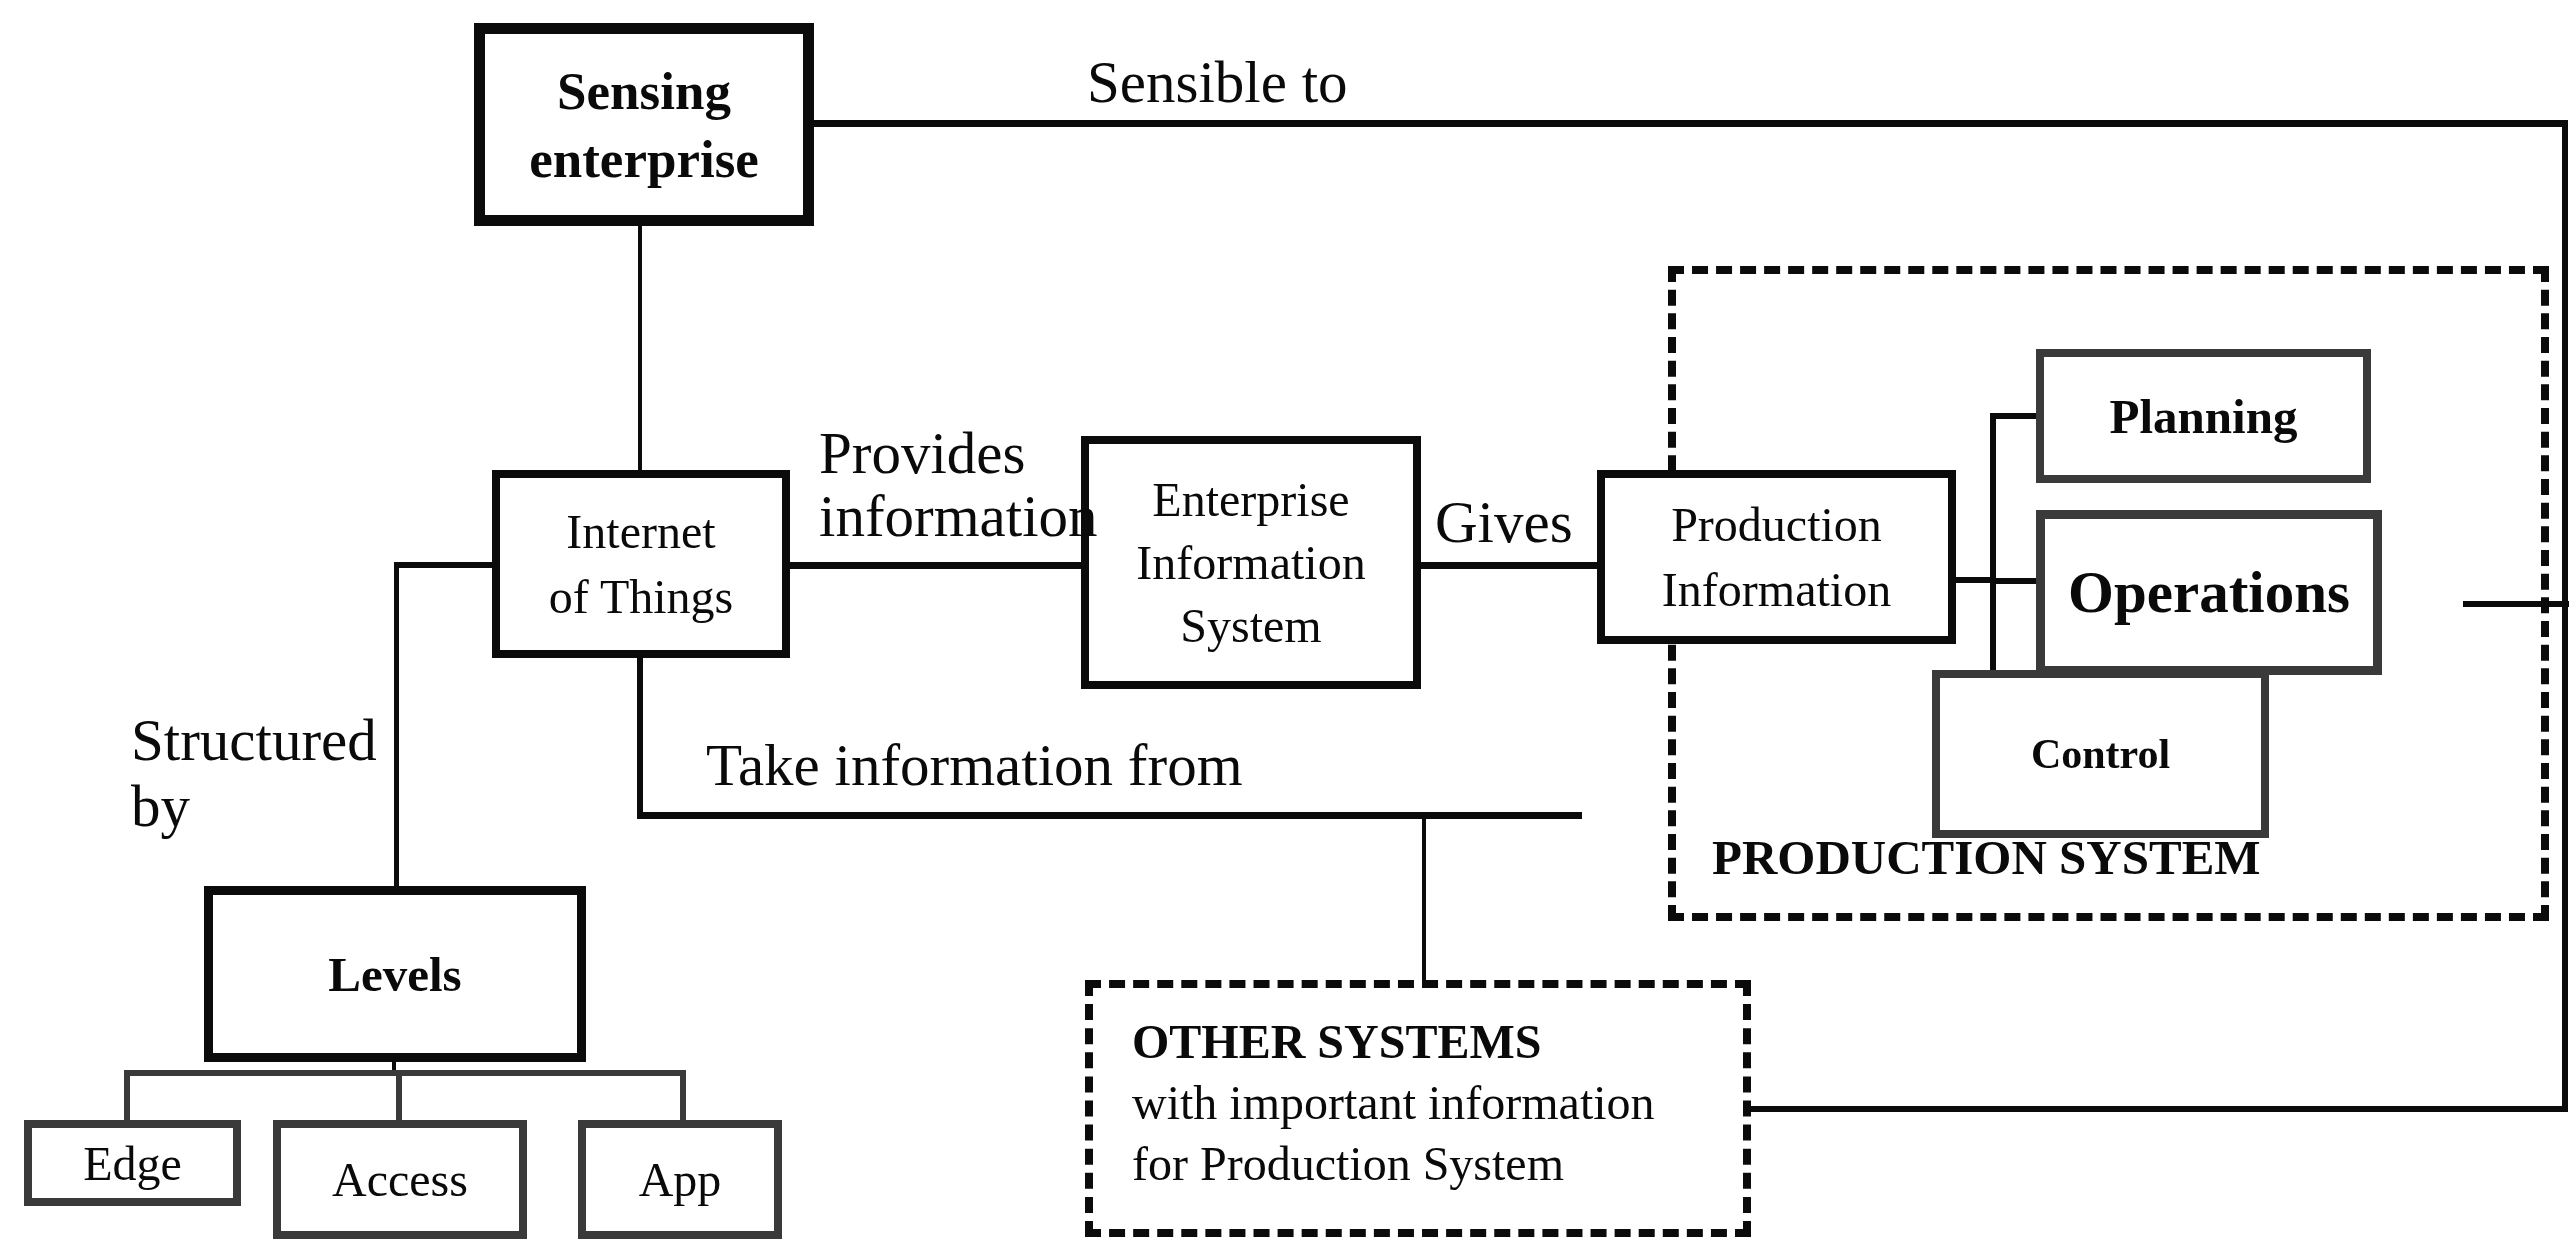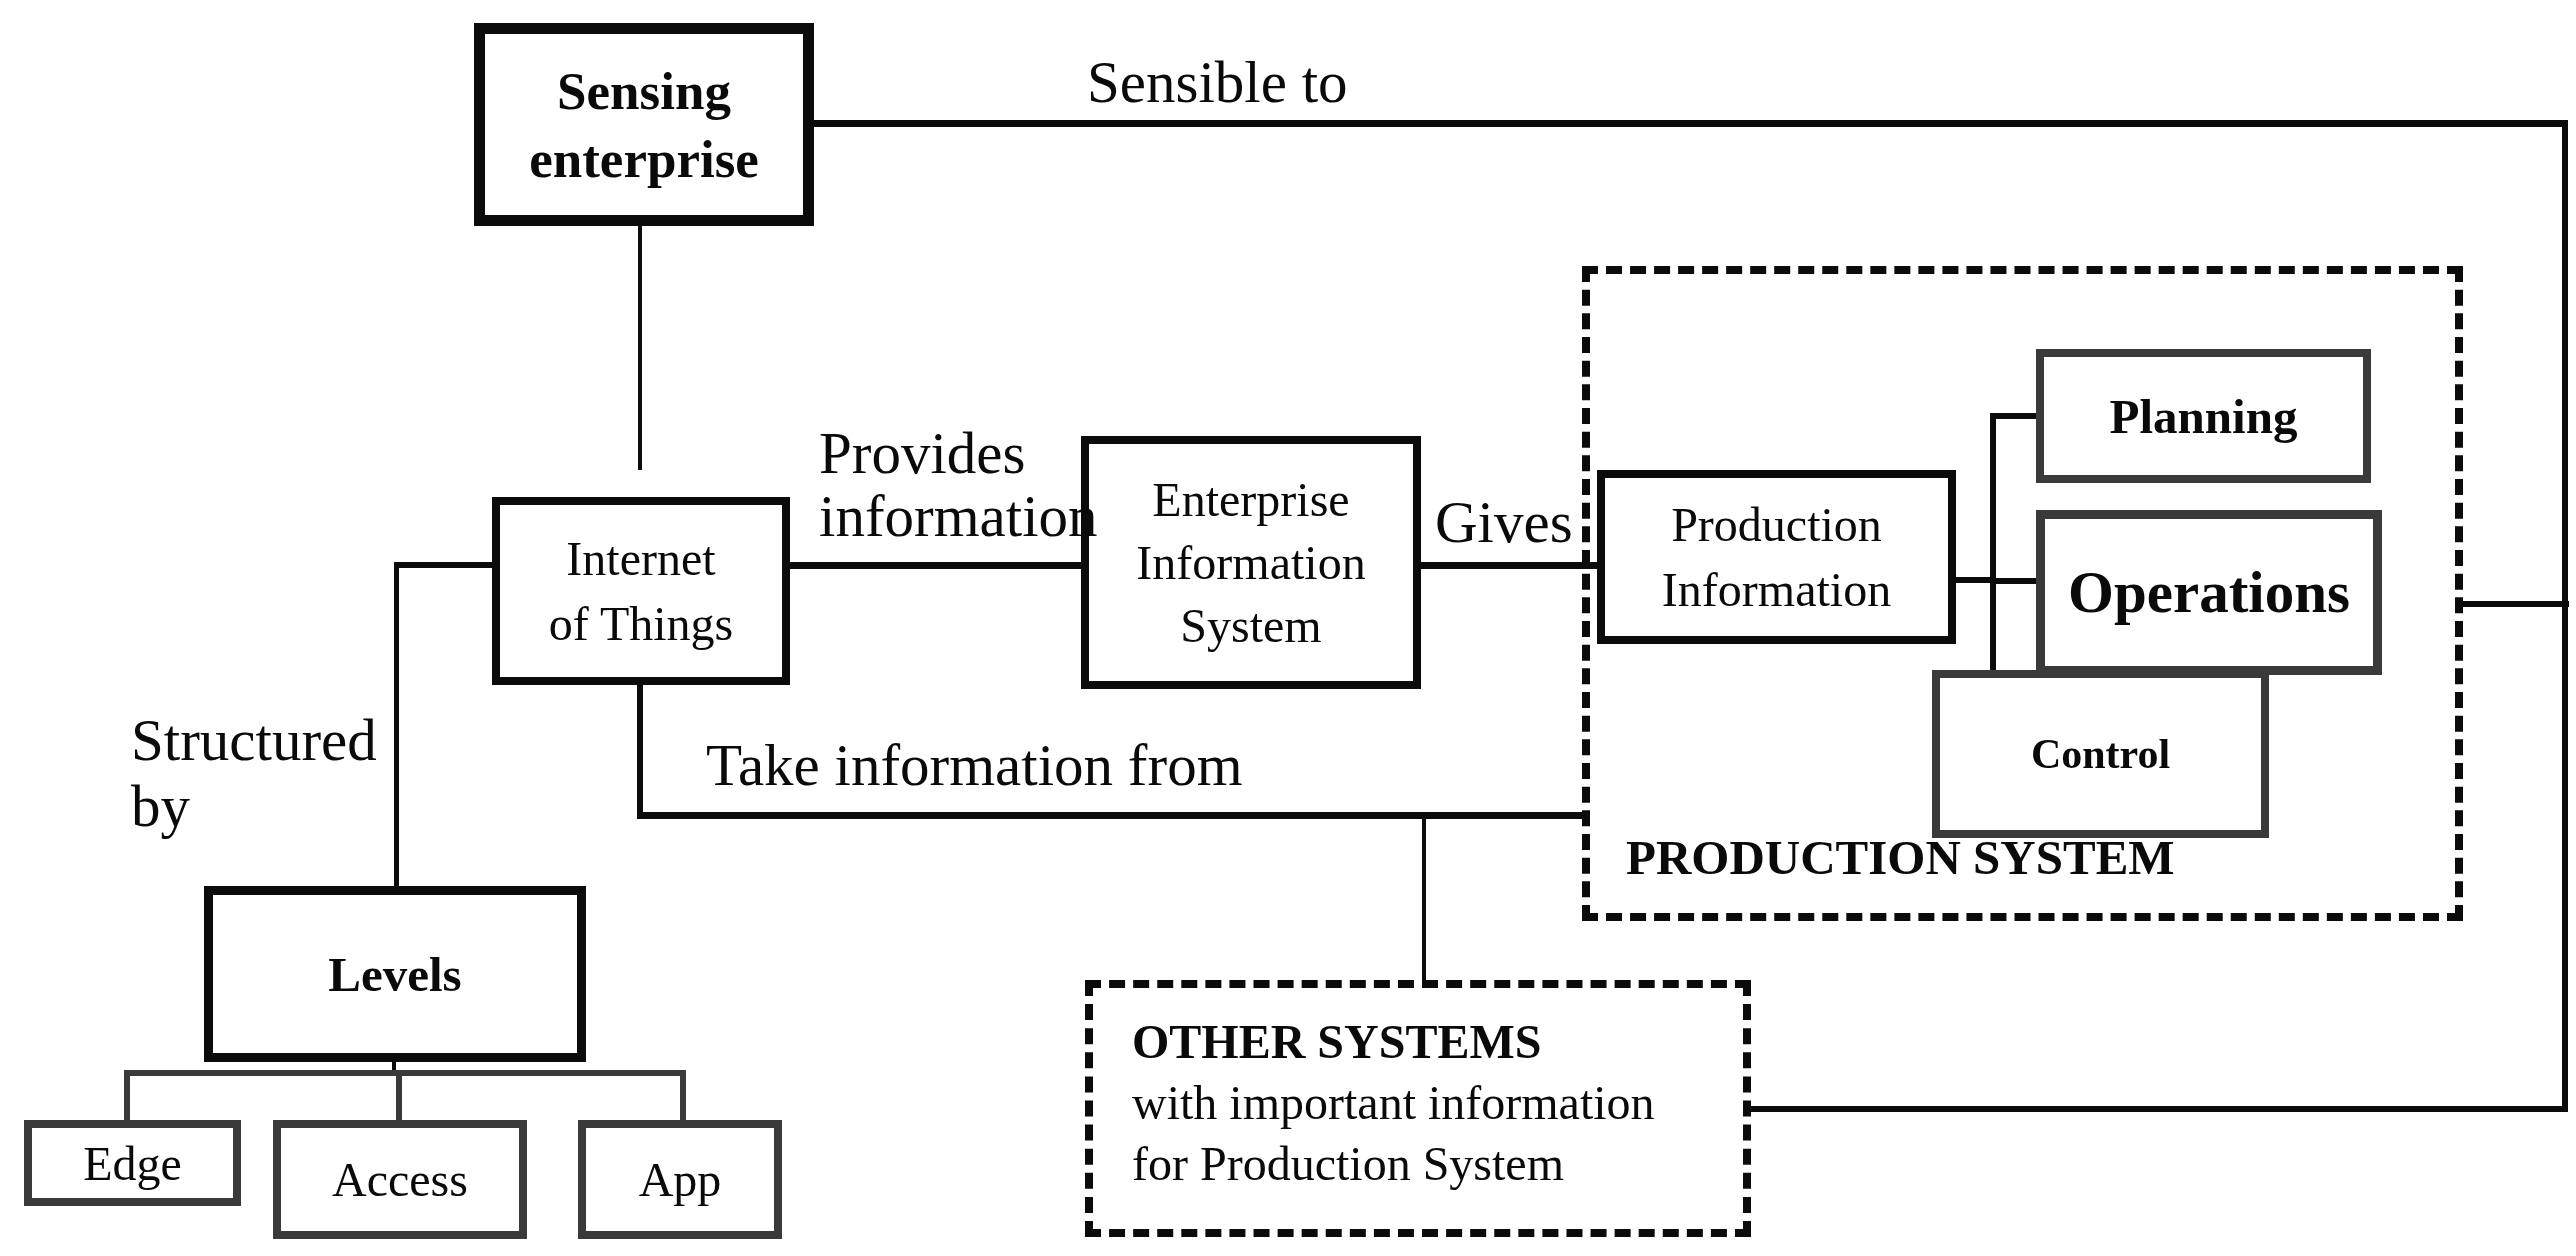--- a/index.html
+++ b/index.html
@@ -68,36 +68,36 @@
   <div class="ln" style="left:394px;top:562px;width:5px;height:325px;"></div>
   <div class="ln" style="left:637px;top:656px;width:5.7px;height:162px;"></div>
   <div class="ln" style="left:637px;top:812px;width:945px;height:7px;"></div>
   <div class="ln" style="left:1422px;top:819px;width:4.4px;height:161px;"></div>
   <div class="ln" style="left:392px;top:1024px;width:4.4px;height:48px;"></div>
   <div class="ln ln-gray" style="left:124px;top:1070px;width:561px;height:5.7px;"></div>
   <div class="ln ln-gray" style="left:124px;top:1070px;width:5.7px;height:51px;"></div>
   <div class="ln ln-gray" style="left:396px;top:1070px;width:5.7px;height:51px;"></div>
   <div class="ln ln-gray" style="left:680px;top:1070px;width:5.7px;height:51px;"></div>
 
-  <div class="dashed" style="left:1582px;top:266px;width:881px;height:655px;">
+  <div class="dashed" style="left:1668px;top:266px;width:881px;height:655px;">
     <div class="ps-label">PRODUCTION SYSTEM</div>
   </div>
 
   <div class="dashed" style="left:1085px;top:980px;width:666px;height:257px;">
     <div class="os-text">
       <div class="os-title">OTHER SYSTEMS</div>
       <div>with important information</div>
       <div>for Production System</div>
     </div>
   </div>
 
   <div class="box b-main bold" style="left:474px;top:23px;width:340px;height:203px;border-width:11.4px;font-size:53px;line-height:68px;">Sensing
 enterprise</div>
 
-  <div class="box b-main" style="left:492px;top:470px;width:298px;height:188px;line-height:65px;margin-top:27px;">Internet
+  <div class="box b-main" style="left:492px;top:470px;width:298px;height:188px;line-height:65px;">Internet
 of Things</div>
 
   <div class="box b-main" style="left:1081px;top:436px;width:340px;height:253px;">Enterprise
 Information
 System</div>
 
   <div class="box b-main" style="left:1597px;top:470px;width:359px;height:174px;line-height:65px;">Production
 Information</div>
 
   <div class="box b-sub bold" style="left:2036px;top:349px;width:335px;height:134px;font-size:49px;">Planning</div>

